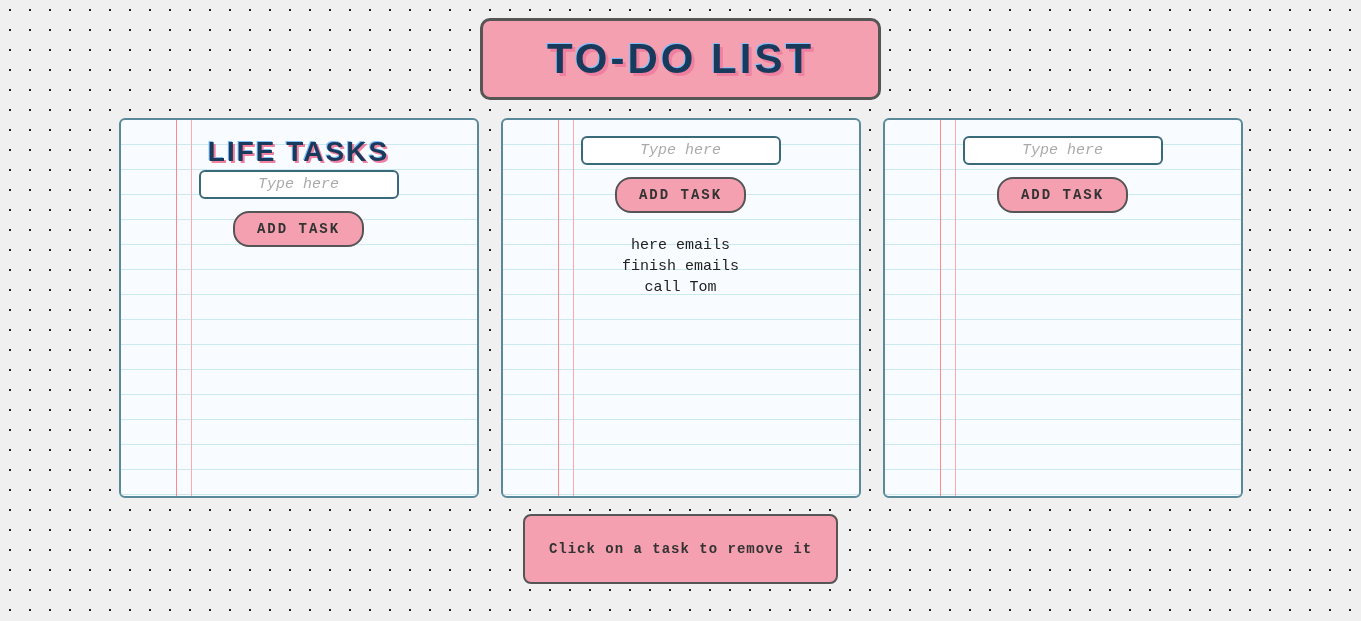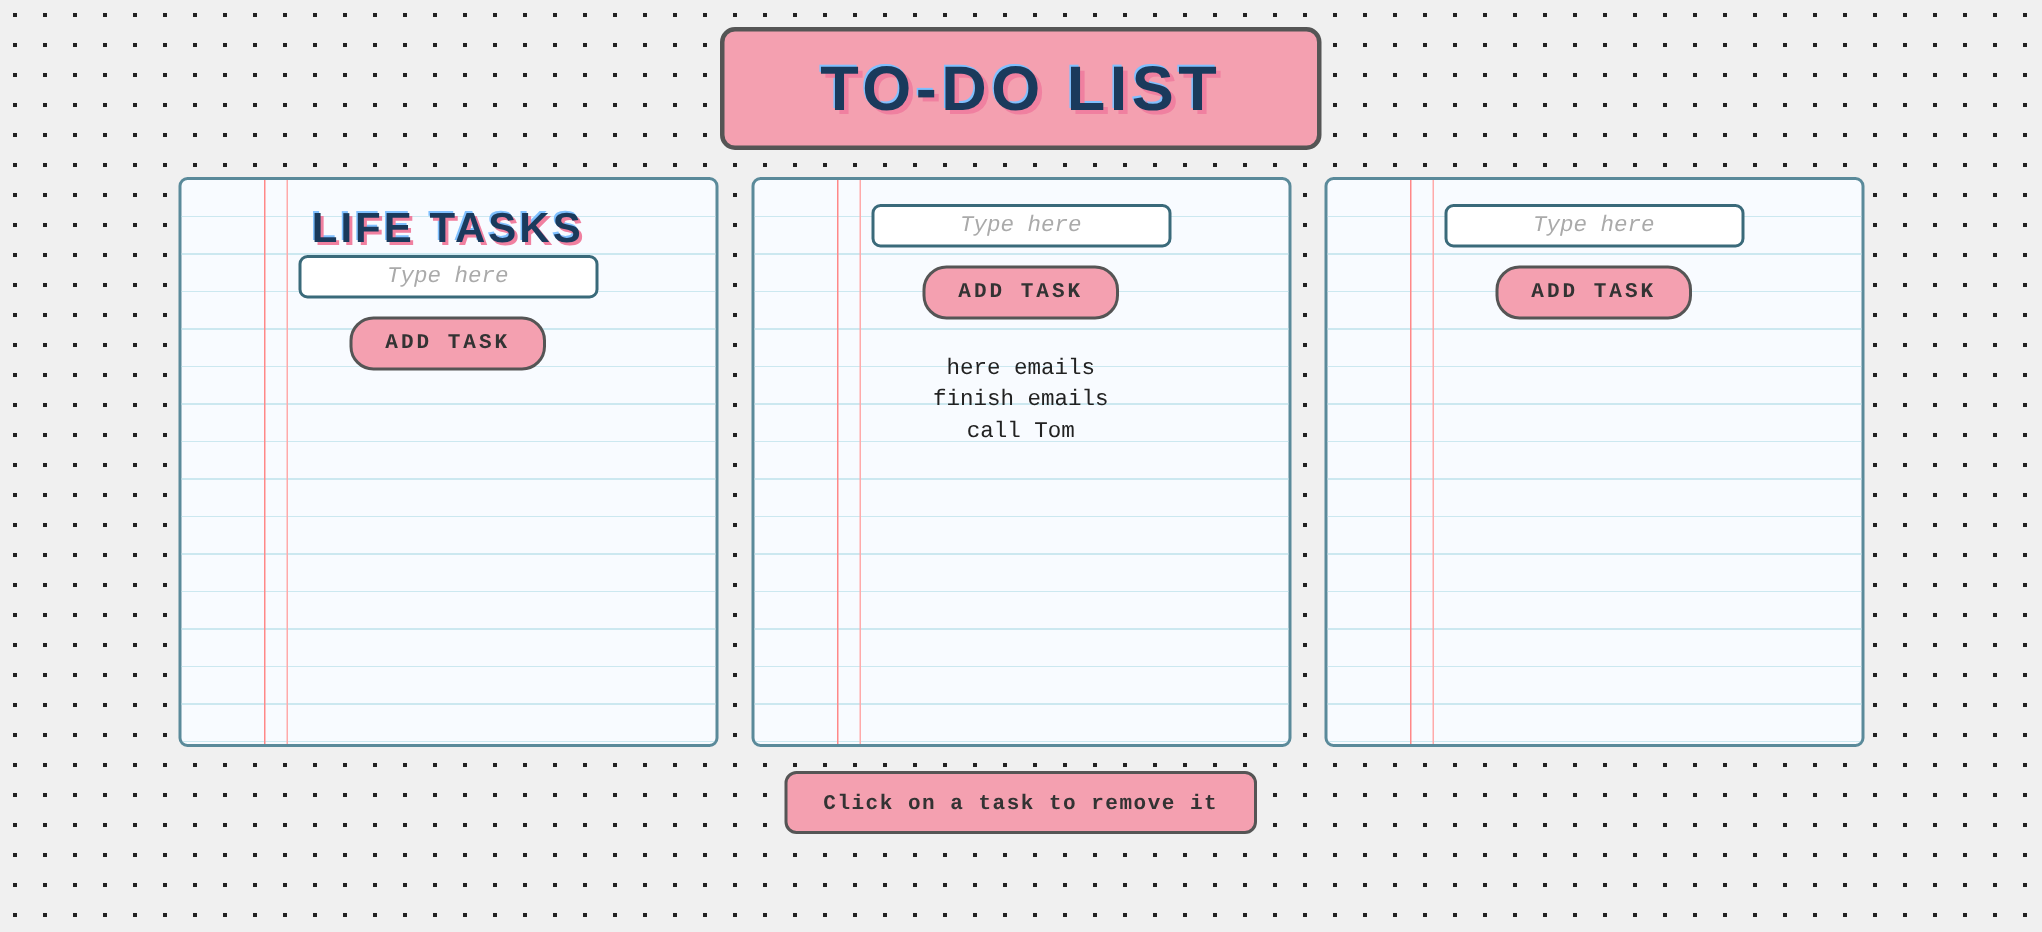--- a/index.html
+++ b/index.html
@@ -167,21 +167,21 @@
       color: #222;
       cursor: pointer;
       text-align: center;
     }
 
     
     .hint-box {
       background: #f4a0b0;
       border: 2px solid #555;
       border-radius: 8px;
-      padding: 10px 24px;
+      padding: 24px 24px;
       margin-top: 16px;
     }
     .hint-text {
       font-family: 'Courier New', Courier, monospace;
       font-size: 14px;
       font-weight: bold;
       color: #333;
       letter-spacing: 1px;
     }
   </style>

